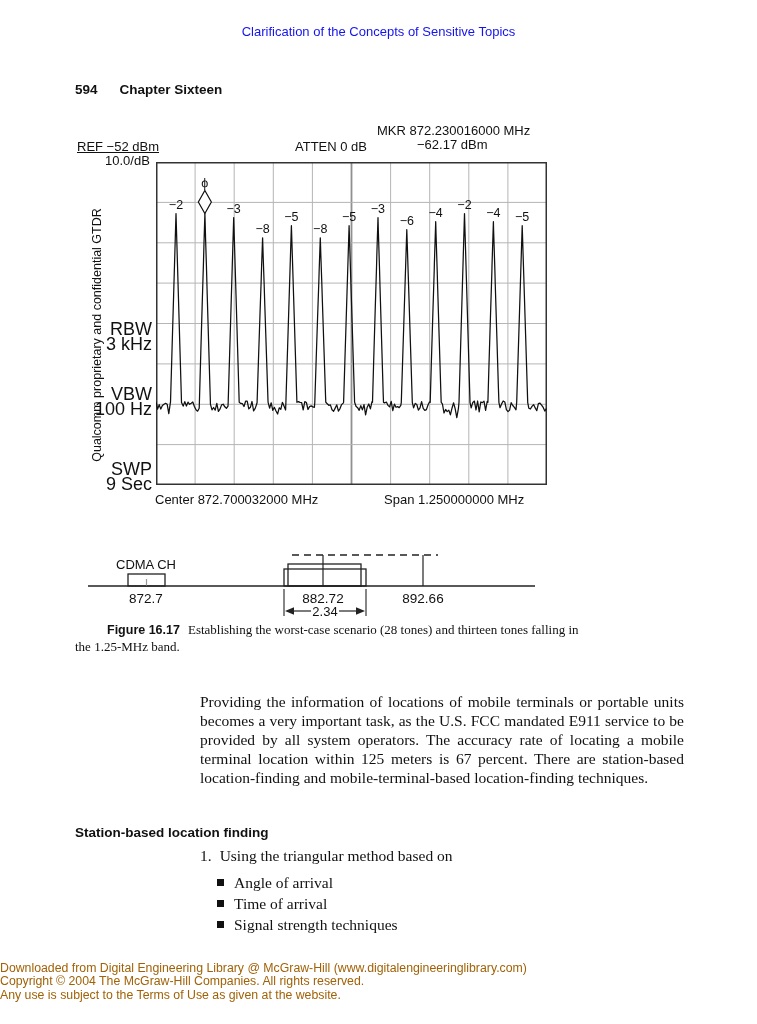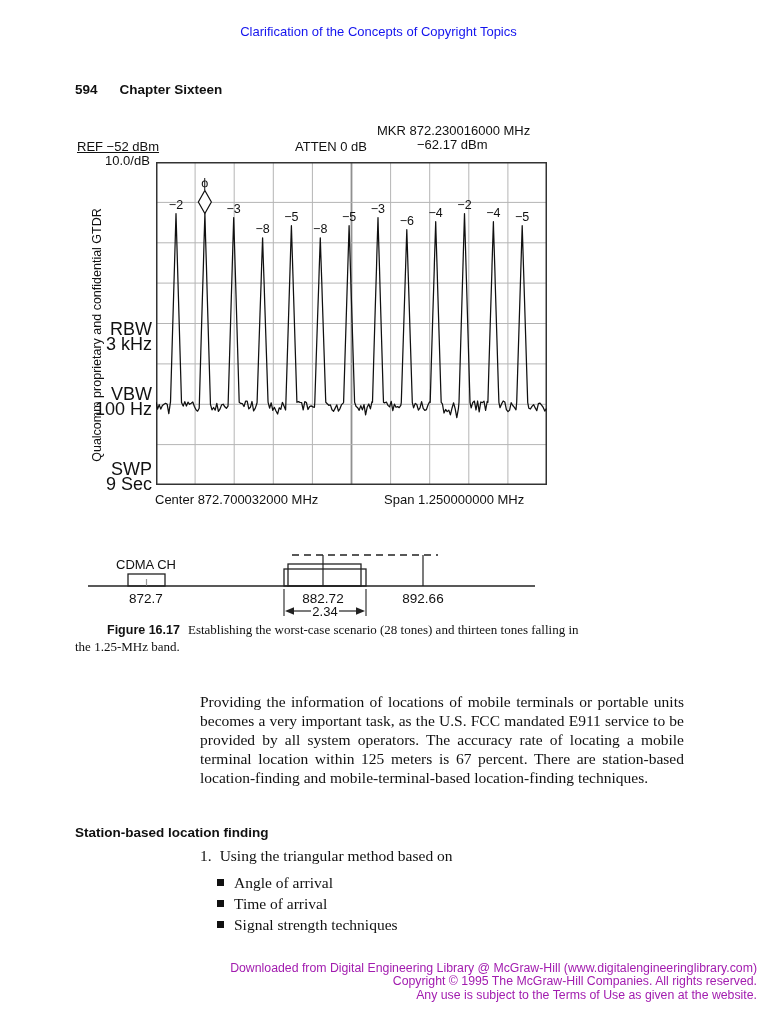--- a/index.html
+++ b/index.html
@@ -31,29 +31,29 @@
   .section-head .num{margin-right:17px;}
   .bodypara{top:692px;left:200px;width:484px;white-space:normal;text-align:justify;
             font-family:"Liberation Serif",serif;font-size:15.5px;line-height:19px;}
   .subhead{top:825px;left:75px;font-size:13.5px;font-weight:bold;}
   .listblock{top:847px;left:200px;width:470px;white-space:normal;
              font-family:"Liberation Serif",serif;font-size:15.5px;}
   .listblock .lead .no{margin-right:8px;}
   .bullets{margin:7px 0 0 17px;}
   .bullet{display:flex;line-height:21px;}
   .sq{width:7px;height:7px;background:#111;margin:7px 10px 0 0;flex:none;}
-  .footer{top:962px;left:0;width:757px;text-align:right;font-size:12.3px;line-height:13.4px;
-          color:#a21caf;white-space:normal;}
+  .footer{top:962px;left:0;width:757px;text-align:left;font-size:12.3px;line-height:13.4px;
+          color:#a16207;white-space:normal;}
 </style>
 </head>
 <body>
 
 <div class="page">
 
-  <div class="abs running-head">Clarification of the Concepts of Copyright Topics</div>
+  <div class="abs running-head">Clarification of the Concepts of Sensitive Topics</div>
 
   <div class="abs chapter-line">
     <span class="num">594</span><span>Chapter Sixteen</span>
   </div>
 
   <div class="abs figlabel lab-mkr">MKR 872.230016000 MHz</div>
   <div class="abs figlabel lab-mkrlevel">−62.17 dBm</div>
   <div class="abs figlabel lab-ref">REF −52 dBm</div>
   <div class="abs figlabel lab-scale">10.0/dB</div>
   <div class="abs figlabel lab-atten">ATTEN 0 dB</div>
@@ -157,17 +157,17 @@
       </div>
       <div class="bullet">
         <span class="sq"></span>
         <span>Signal strength techniques</span>
       </div>
     </div>
   </div>
 
   <div class="abs footer">
     <div>Downloaded from Digital Engineering Library @ McGraw-Hill (www.digitalengineeringlibrary.com)</div>
-    <div>Copyright © 1995 The McGraw-Hill Companies. All rights reserved.</div>
+    <div>Copyright © 2004 The McGraw-Hill Companies. All rights reserved.</div>
     <div>Any use is subject to the Terms of Use as given at the website.</div>
   </div>
 
 </div>
 
 </body></html>

